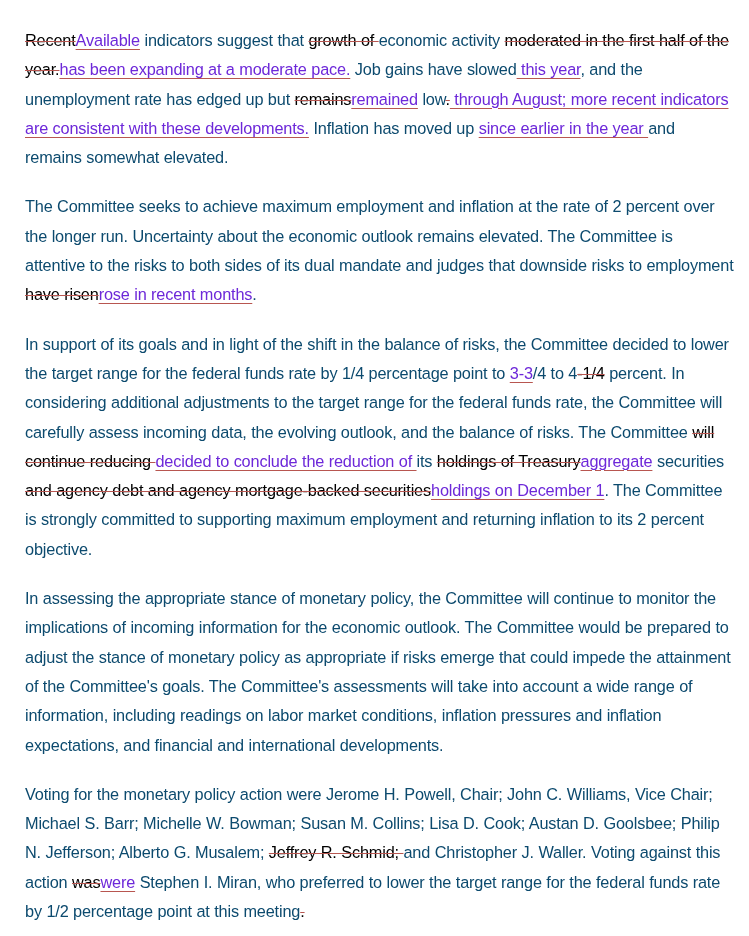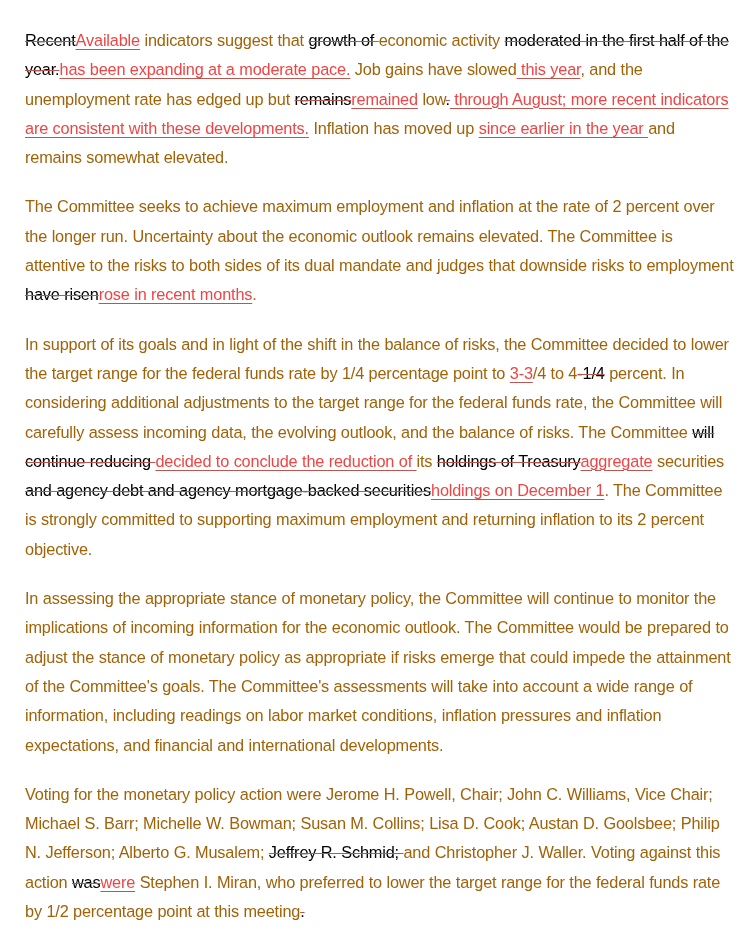--- a/index.html
+++ b/index.html
@@ -32,27 +32,27 @@
   p.para:last-child { margin-bottom: 0; }
 
   
   .del {
     color: #000000;
     text-decoration: line-through;
     text-decoration-color: #b85650;
     text-decoration-thickness: 1.4px;
   }
   .ins {
-    color: #ef4444;
+    color: #6d28d9;
     text-decoration: underline;
     text-decoration-color: #b85650;
     text-decoration-thickness: 1.2px;
     text-underline-offset: 2.5px;
   }
-  .plain { color: #a16207; }
+  .plain { color: #0c4a6e; }
 </style>
 </head>
 <body>
 
 <div id="doc">
   <div id="paragraphs">
       <p class="para"><span class="del">Recent</span><span class="ins">Available</span><span class="plain"> indicators suggest that </span><span class="del">growth of </span><span class="plain">economic activity </span><span class="del">moderated in the first half of the year.</span><span class="ins">has been expanding at a moderate pace.</span><span class="plain"> Job gains have slowed</span><span class="ins"> this year</span><span class="plain">, and the unemployment rate has edged up but </span><span class="del">remains</span><span class="ins">remained</span><span class="plain"> low</span><span class="del">.</span><span class="ins"> through August; more recent indicators are consistent with these developments.</span><span class="plain"> Inflation has moved up </span><span class="ins">since earlier in the year </span><span class="plain">and remains somewhat elevated.</span></p>
       <p class="para"><span class="plain">The Committee seeks to achieve maximum employment and inflation at the rate of 2 percent over the longer run. Uncertainty about the economic outlook remains elevated. The Committee is attentive to the risks to both sides of its dual mandate and judges that downside risks to employment </span><span class="del">have risen</span><span class="ins">rose in recent months</span><span class="plain">.</span></p>
       <p class="para"><span class="plain">In support of its goals and in light of the shift in the balance of risks, the Committee decided to lower the target range for the federal funds rate by 1/4 percentage point to </span><span class="ins">3-3</span><span class="plain">/4 to 4</span><span class="del">-1/4</span><span class="plain"> percent. In considering additional adjustments to the target range for the federal funds rate, the Committee will carefully assess incoming data, the evolving outlook, and the balance of risks. The Committee </span><span class="del">will continue reducing </span><span class="ins">decided to conclude the reduction of </span><span class="plain">its </span><span class="del">holdings of Treasury</span><span class="ins">aggregate</span><span class="plain"> securities </span><span class="del">and agency debt and agency mortgage-backed securities</span><span class="ins">holdings on December 1</span><span class="plain">. The Committee is strongly committed to supporting maximum employment and returning inflation to its 2 percent objective.</span></p>
       <p class="para"><span class="plain">In assessing the appropriate stance of monetary policy, the Committee will continue to monitor the implications of incoming information for the economic outlook. The Committee would be prepared to adjust the stance of monetary policy as appropriate if risks emerge that could impede the attainment of the Committee's goals. The Committee's assessments will take into account a wide range of information, including readings on labor market conditions, inflation pressures and inflation expectations, and financial and international developments.</span></p>

